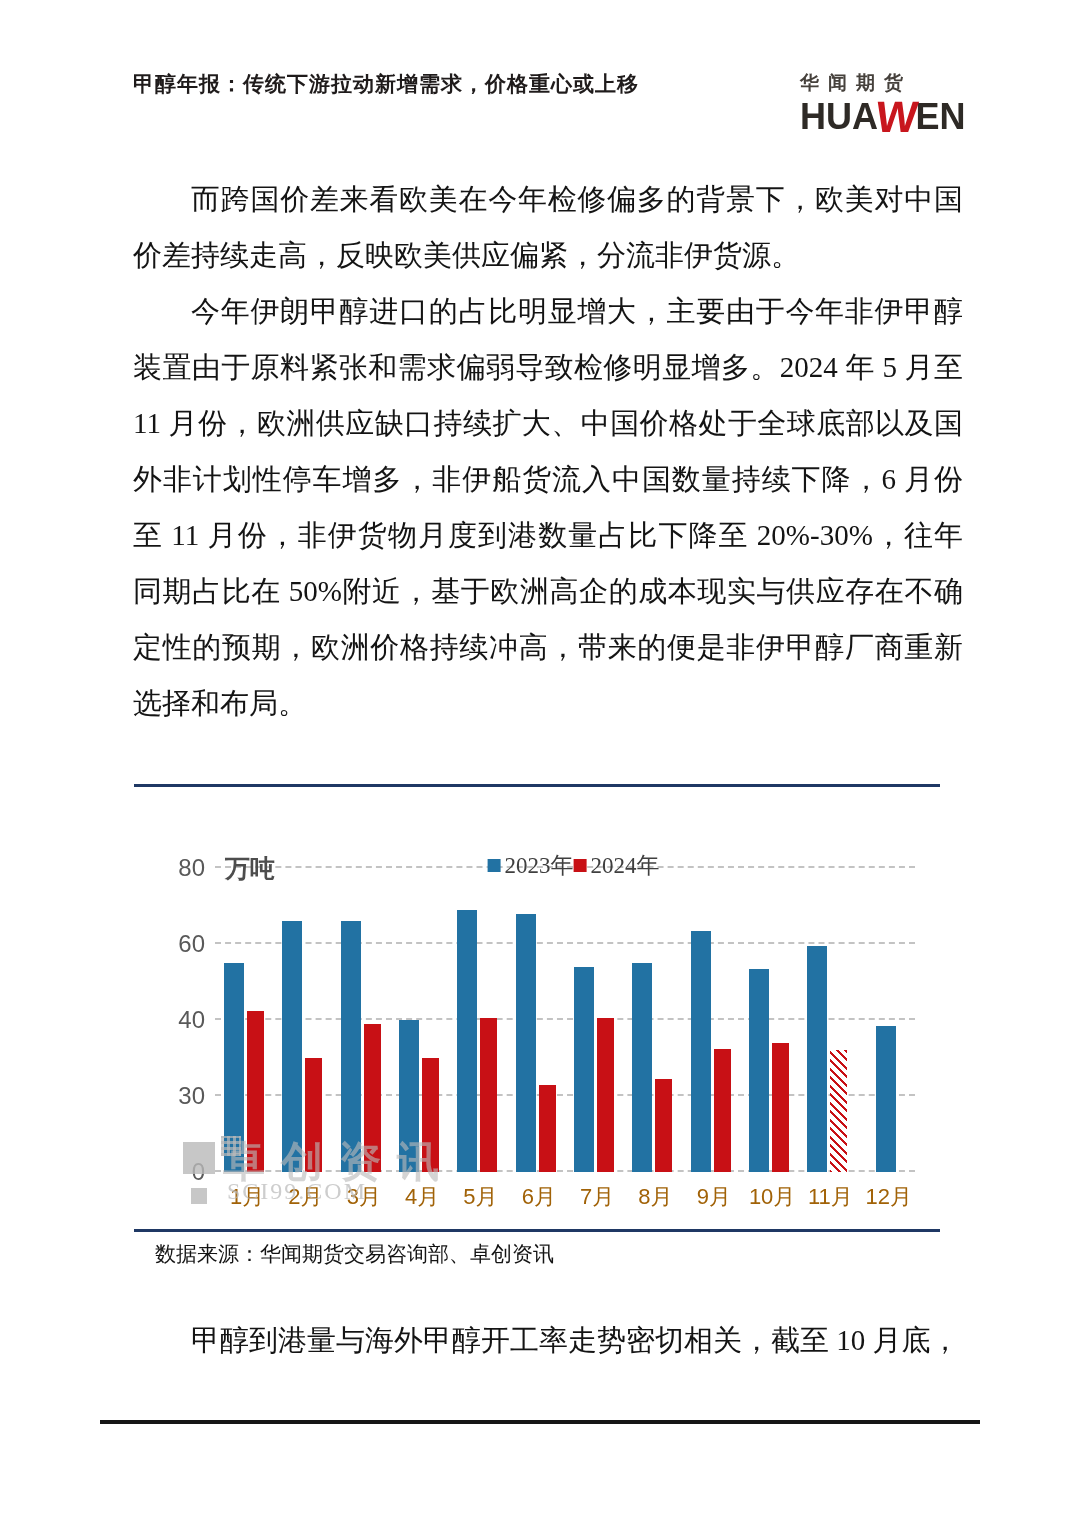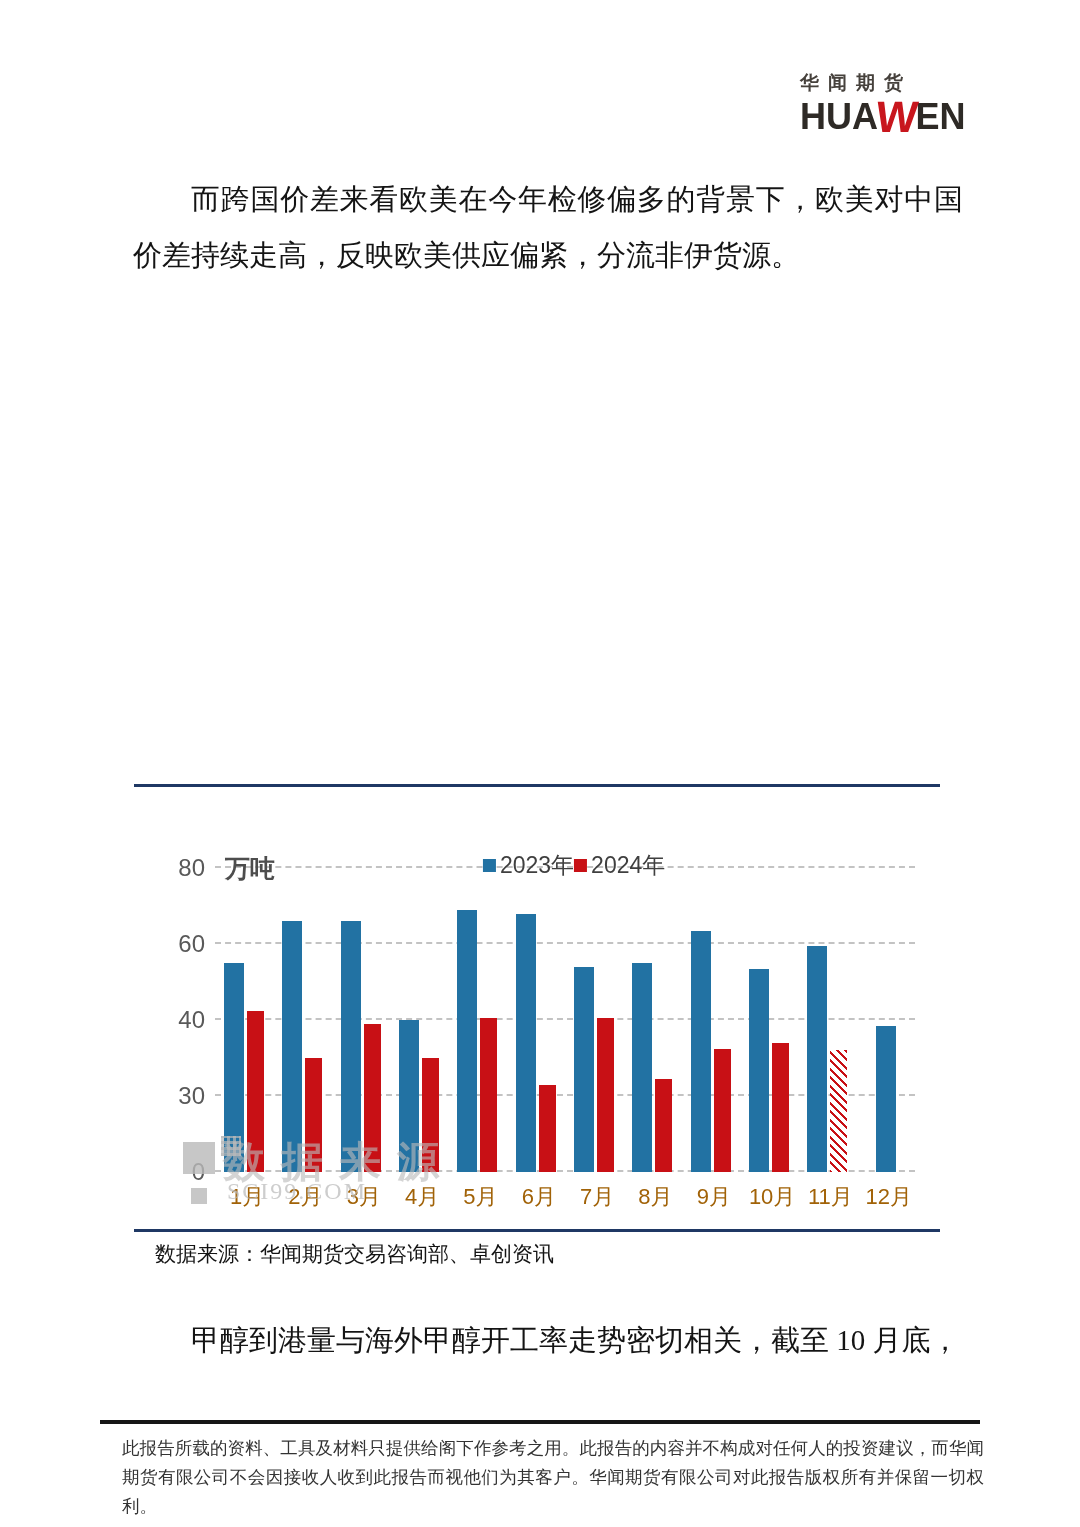--- a/index.html
+++ b/index.html
@@ -64,21 +64,21 @@
     font-size:24px;color:#595959;line-height:28px;z-index:1;
   }
   .unit-label{
     position:absolute;left:10px;top:-16px;
     font-family:"Liberation Sans","DejaVu Sans",sans-serif;
     font-size:25px;font-weight:bold;color:#4d4d4d;z-index:2;
   }
   #legend{
     position:absolute;left:50%;top:-18px;transform:translateX(-45%);
     display:flex;z-index:2;
-    font-family:Liberation Sans, sans-serif;
+    font-family:Liberation Serif, serif;
     font-size:23px;color:#3f3f3f;white-space:nowrap;
   }
   .legend-item{display:flex;align-items:center;gap:4px;}
   .legend-swatch{width:13px;height:13px;display:inline-block;}
   .groups{
     position:absolute;left:0;bottom:0;width:100%;height:100%;
     display:flex;z-index:2;
   }
   .group{
     flex:1;display:flex;align-items:flex-end;justify-content:center;gap:3px;height:100%;
@@ -119,27 +119,29 @@
     position:absolute;left:122px;top:1434px;width:862px;
     font-family:"Liberation Sans","DejaVu Sans",sans-serif;
     font-size:17.5px;line-height:29px;color:#333333;text-align:justify;
   }
 </style>
 </head>
 <body>
 
 <div id="page">
 
+  <div class="report-title">甲醇年报：传统下游拉动新增需求，价格重心或上移</div>
   <div class="logo">
     <div class="logo-cn">华闻期货</div>
     <div class="logo-en"><span>HUA</span><span class="w">W</span><span>EN</span></div>
   </div>
 
   <div class="bodytext">
     <p>而跨国价差来看欧美在今年检修偏多的背景下，欧美对中国价差持续走高，反映欧美供应偏紧，分流非伊货源。</p>
+    <p>今年伊朗甲醇进口的占比明显增大，主要由于今年非伊甲醇装置由于原料紧张和需求偏弱导致检修明显增多。2024 年 5 月至 11 月份，欧洲供应缺口持续扩大、中国价格处于全球底部以及国外非计划性停车增多，非伊船货流入中国数量持续下降，6 月份至 11 月份，非伊货物月度到港数量占比下降至 20%-30%，往年同期占比在 50%附近，基于欧洲高企的成本现实与供应存在不确定性的预期，欧洲价格持续冲高，带来的便是非伊甲醇厂商重新选择和布局。</p>
   </div>
 
   <div class="rule-navy" id="rule-top"></div>
 
   <div id="plot">
     <div class="unit-label">万吨</div>
     <div id="legend">
         <span class="legend-item">
           <span class="legend-swatch" style="background: rgb(34, 114, 163);"></span>
           <span>2023年</span>
@@ -220,27 +222,26 @@
       <div class="xlabel">8月</div>
       <div class="xlabel">9月</div>
       <div class="xlabel">10月</div>
       <div class="xlabel">11月</div>
       <div class="xlabel">12月</div>
     </div>
 
   <div id="watermark">
     <div class="wm-square"></div>
     <div class="wm-dots"></div>
-    <div class="wm-text">数据来源</div>
+    <div class="wm-text">卓创资讯</div>
     <div class="wm-sub">SCI99.COM</div>
   </div>
 
   <div class="rule-navy" id="rule-bottom"></div>
   <div class="fig-source">数据来源：华闻期货交易咨询部、卓创资讯</div>
 
   <div class="para-last">
     <p>甲醇到港量与海外甲醇开工率走势密切相关，截至 10 月底，</p>
   </div>
 
   <div id="footer-rule"></div>
-  <div class="footer-text">此报告所载的资料、工具及材料只提供给阁下作参考之用。此报告的内容并不构成对任何人的投资建议，而华闻期货有限公司不会因接收人收到此报告而视他们为其客户。华闻期货有限公司对此报告版权所有并保留一切权利。</div>
 
 </div>
 
 </body></html>

